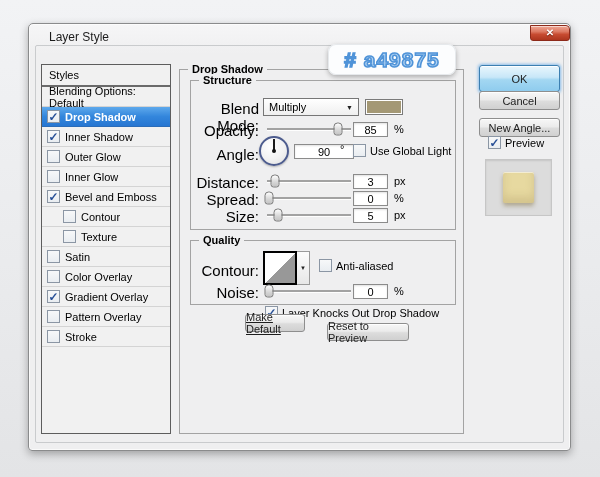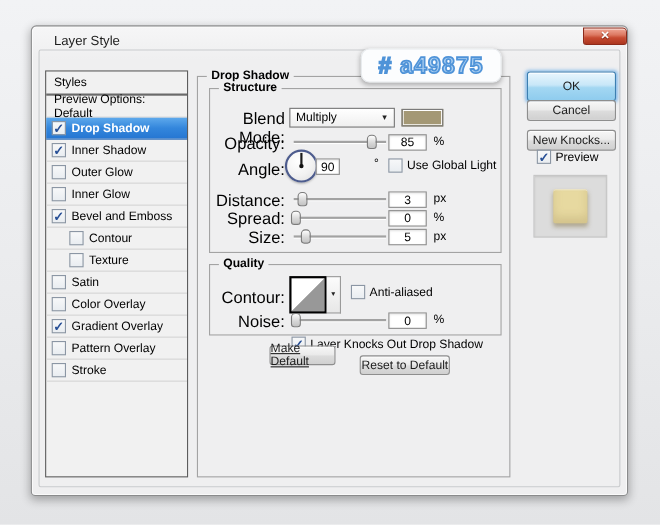--- a/index.html
+++ b/index.html
@@ -115,21 +115,21 @@
     <div class="client-edge"></div>
     <div class="win-title">Layer Style</div>
     <div class="close-btn">
       <span>✕</span>
     </div>
 
     <div class="sidebar">
       <div class="sb-header">Styles</div>
       <div>
           <div class="sb-item no-cb">
-            <span class="sb-label">Preview Options: Default</span>
+            <span class="sb-label">Blending Options: Default</span>
           </div>
           <div class="sb-item selected">
             <span class="checkbox checked">✓</span>
             <span class="sb-label">Drop Shadow</span>
           </div>
           <div class="sb-item">
             <span class="checkbox checked">✓</span>
             <span class="sb-label">Inner Shadow</span>
           </div>
           <div class="sb-item">
@@ -196,21 +196,21 @@
         <div class="valbox" style="left:162px; top:41px;">85</div>
         <span class="unit" style="left:203px; top:42px;">%</span>
 
         <span class="flabel" style="top:65px;">Angle:</span>
         <div class="dial">
           <div class="needle-wrap" style="transform: rotate(0deg);">
             <div class="needle"></div>
           </div>
           <div class="hub"></div>
         </div>
-        <div class="valbox" style="left:96px; top:63px; width:22px;">90</div>
+        <div class="valbox" style="left:103px; top:63px; width:60px;">90</div>
         <span class="unit" style="left:149px; top:62px;">°</span>
         <div class="cb-row" style="left:162px; top:63px;">
           <span class="checkbox"></span>
           <span class="cb-label">Use Global Light</span>
         </div>
 
         <span class="flabel" style="top:93px;">Distance:</span>
         <div class="slider" style="left:76px; top:92px;">
           <div class="track"></div>
           <div class="thumb" style="left: 10%;"></div>
@@ -255,26 +255,26 @@
         </div>
         <div class="valbox" style="left:162px; top:43px;">0</div>
         <span class="unit" style="left:203px; top:44px;">%</span>
       </div>
 
       <div class="cb-row" style="left:85px; top:236px;">
         <span class="checkbox checked">✓</span>
         <span class="cb-label">Layer Knocks Out Drop Shadow</span>
       </div>
       <div class="btn" style="left:65px; top:244px; width:60px; height:18px;text-decoration:underline;">Make Default</div>
-      <div class="btn" style="left:147px; top:253px; width:82px; height:18px;">Reset to Default</div>
+      <div class="btn" style="left:147px; top:253px; width:82px; height:18px;">Reset to Preview</div>
     </div>
 
     <div class="btn default" style="left:450px; top:41px; width:81px; height:27px;">OK</div>
     <div class="btn" style="left:450px; top:67px; width:81px; height:19px;">Cancel</div>
-    <div class="btn" style="left:450px; top:94px; width:81px; height:19px;">New Knocks...</div>
+    <div class="btn" style="left:450px; top:94px; width:81px; height:19px;">New Angle...</div>
     <div class="cb-row" style="left:459px; top:112px;">
       <span class="checkbox checked">✓</span>
       <span class="cb-label">Preview</span>
     </div>
     <div class="preview-box">
       <div class="preview-thumb" style="background: rgb(231, 217, 160);"></div>
     </div>
   </div>
 
   <div class="tooltip">

